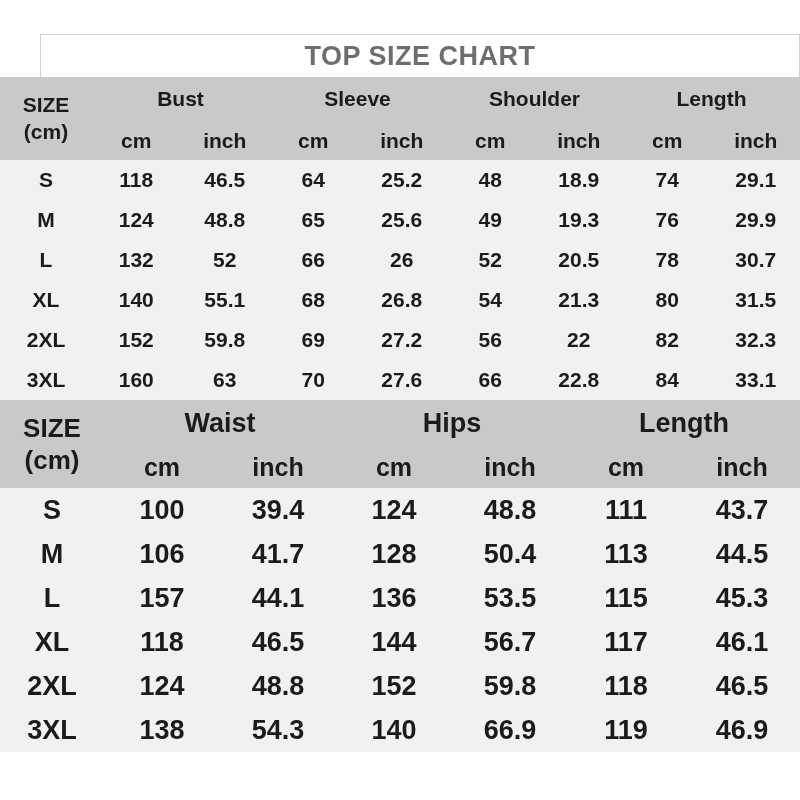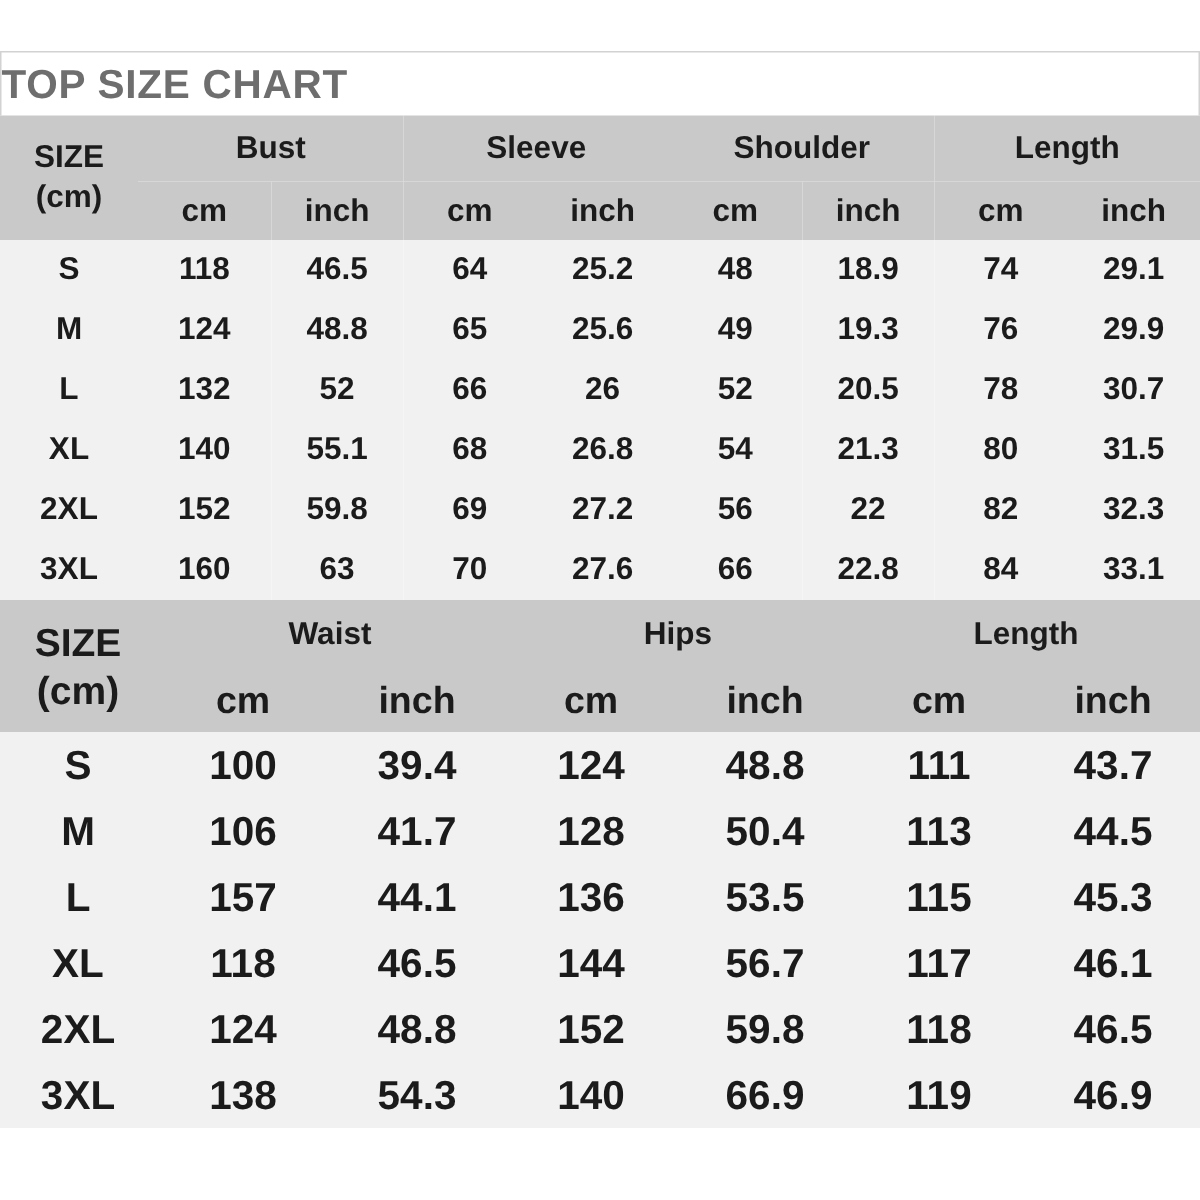--- a/index.html
+++ b/index.html
@@ -2,40 +2,40 @@
 <html><head>
 <meta charset="utf-8">
 <style>
   * { margin:0; padding:0; box-sizing:border-box; }
   html,body { background:#ffffff; }
   body { font-family:"Liberation Sans", sans-serif; color:#1b1b1b; }
   .page { width:800px; height:800px; background:#ffffff; overflow:hidden; }
 
   .top-margin { height:34px; background:#ffffff; }
 
-  .title-band { display:flex; align-items:center; justify-content:flex-start; background:#ffffff; }
+  .title-band { display:flex; align-items:center; justify-content:center; background:#ffffff;margin-left:40px; }
   .title-band.top { height:43px; border-top:1px solid #d2d2d2; border-left:1px solid #d2d2d2; border-right:1px solid #d2d2d2; }
   .title-band.pants { height:47px; }
   .chart-title { font-weight:bold; color:#6e6e6e; letter-spacing:0.5px; }
   .title-band.top .chart-title { font-size:27px; }
   .title-band.pants .chart-title { font-size:31px; letter-spacing:0.2px; }
 
   table { width:100%; border-collapse:collapse; table-layout:fixed; text-align:center;padding-left:37px; }
   th, td { font-weight:bold; padding:0; }
 
   
   .table-top thead th { background:#c9c9c9; font-size:21px; }
   .table-top thead tr.group-row { height:44px; }
   .table-top thead tr.unit-row { height:39px; }
   .table-top thead .size-hdr { font-size:21px; line-height:1.25; }
   .table-top tbody tr { height:40px; }
   .table-top tbody th, .table-top tbody td { background:#f1f1f1; font-size:21px; }
 
   
-  .table-pants thead th { background:#c9c9c9; font-size:21px; }
+  .table-pants thead th { background:#c9c9c9; font-size:27px; }
   .table-pants thead tr.group-row { height:46px; }
   .table-pants thead tr.unit-row { height:42px; }
   .table-pants thead tr.unit-row th { font-size:25px; }
   .table-pants thead .size-hdr { font-size:26px; line-height:1.25; }
   .table-pants tbody tr { height:44px; }
   .table-pants tbody th, .table-pants tbody td { background:#f1f1f1; font-size:27px; }
 </style>
 </head>
 <body>
 

